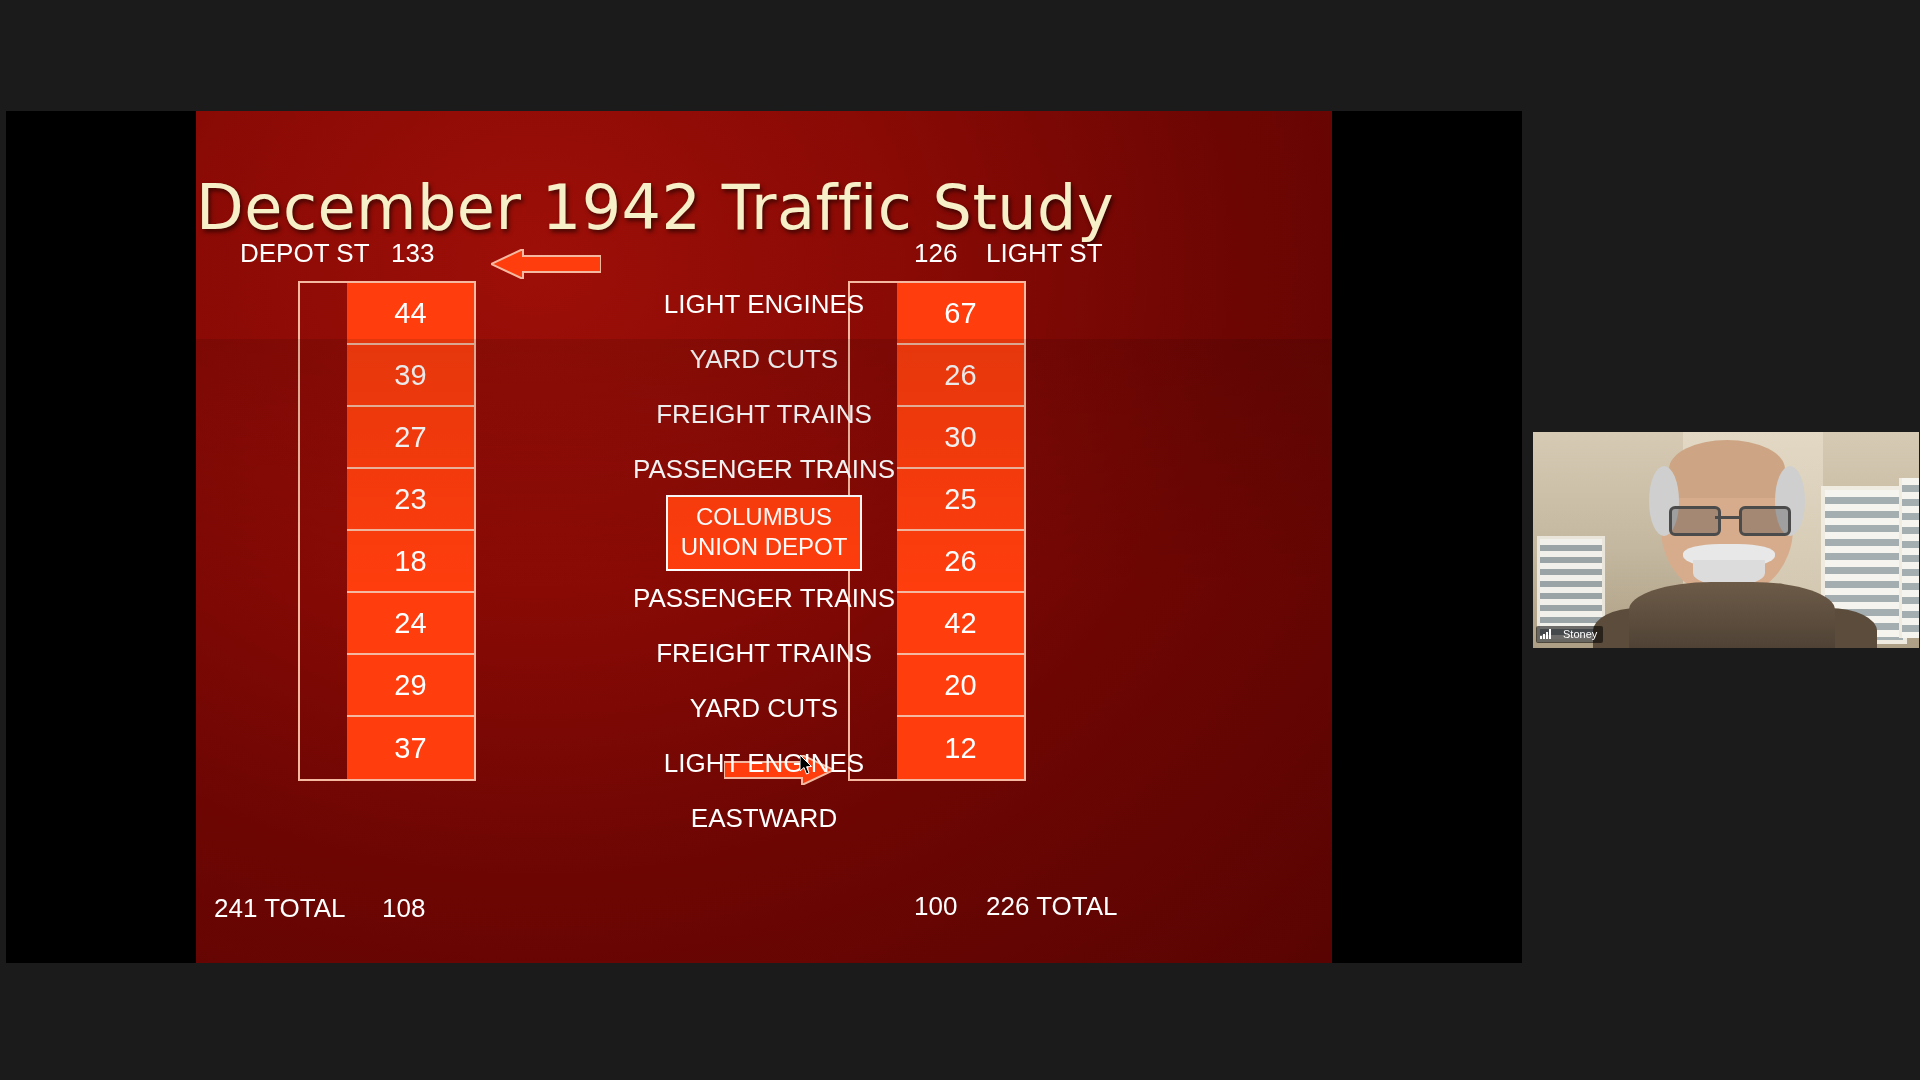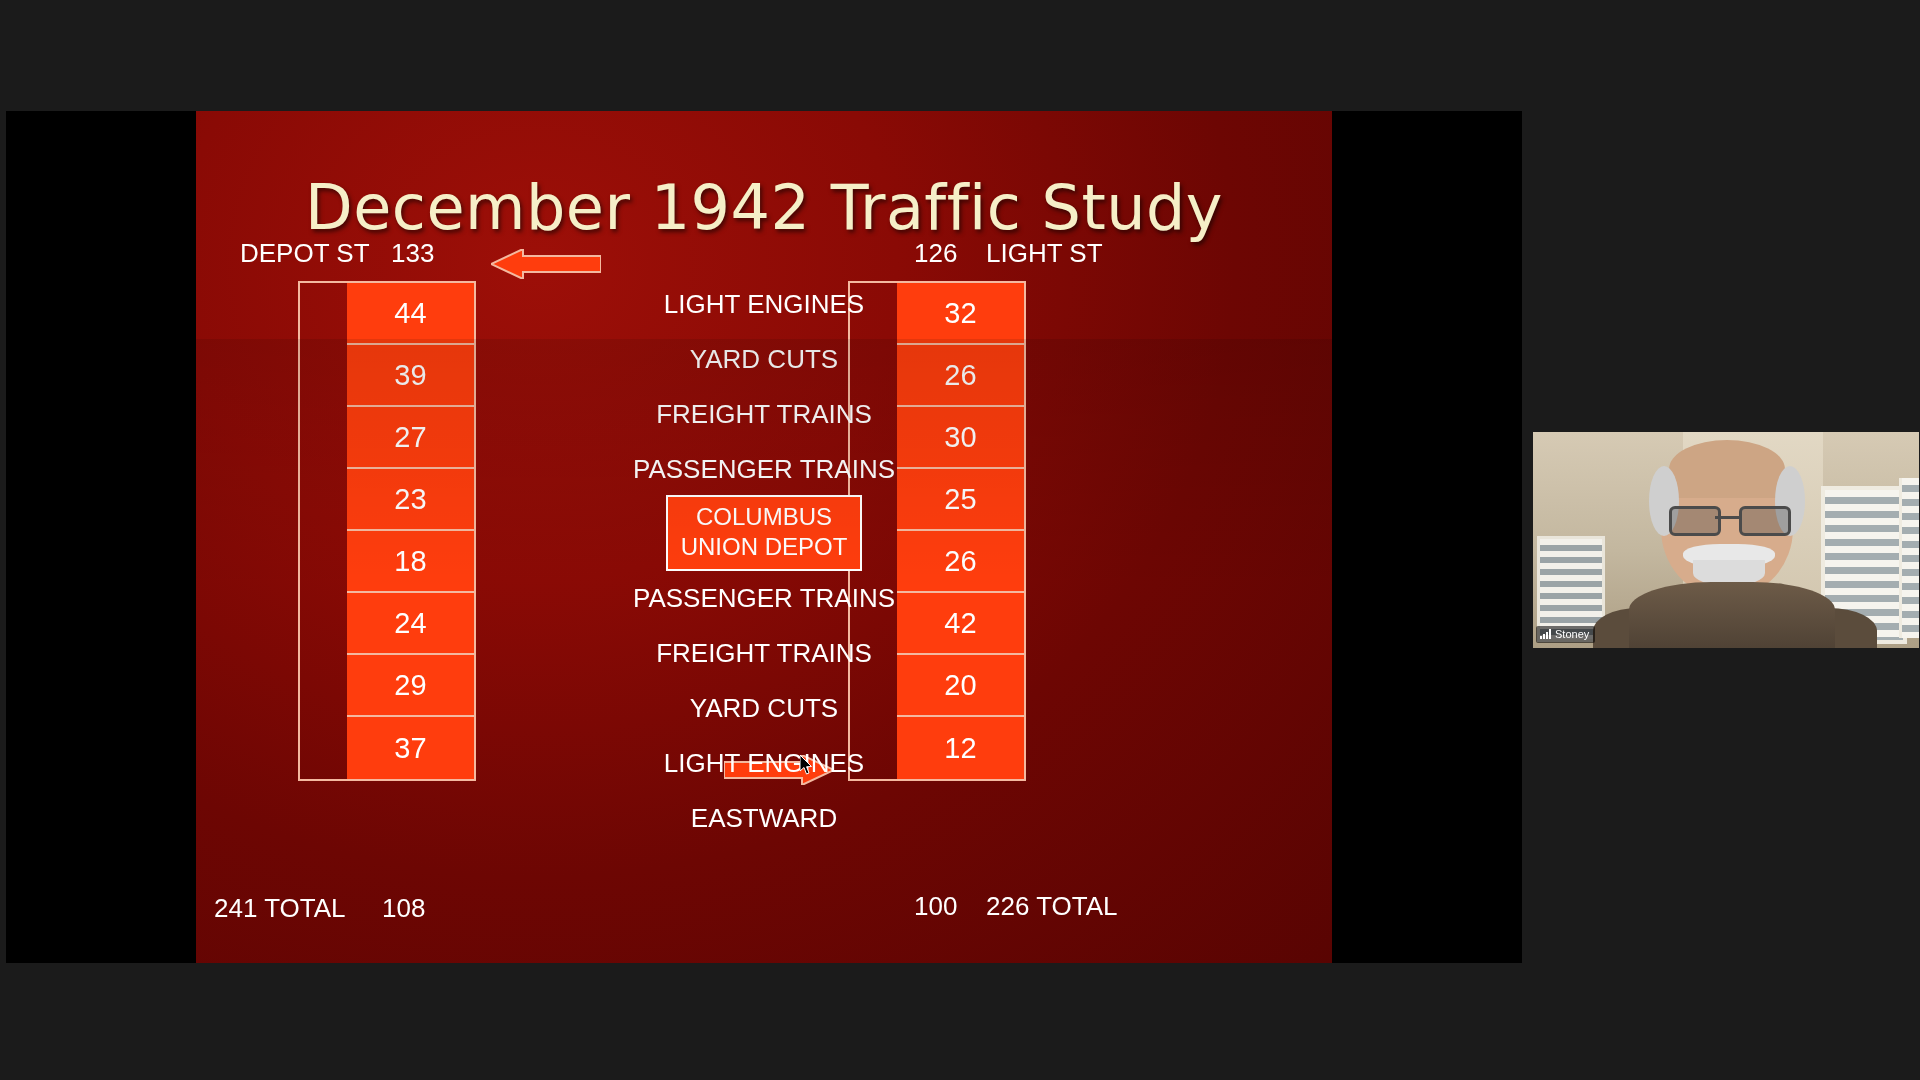--- a/index.html
+++ b/index.html
@@ -48,21 +48,21 @@
     height: 624px;
     background: linear-gradient(180deg, rgba(0,0,0,0.10) 0%, rgba(0,0,0,0.0) 40%);
     pointer-events: none;
   }
 
   .slide-title {
     position: absolute;
     left: 0;
     right: 0;
     top: 60px;
-    text-align: center;
+    text-align: left;
     color: #f6efc8;
     font-size: 62px;
     letter-spacing: 0.5px;
     font-family: "DejaVu Sans", sans-serif;
     font-weight: 400;
     text-shadow: 2px 3px 4px rgba(0,0,0,0.55);
   }
 
   .hdr {
     position: absolute;
@@ -237,21 +237,21 @@
   .shoulder-l {
     position: absolute; left: 60px; top: 176px; width: 90px; height: 46px;
     background: #5b4c3c; border-radius: 50% 50% 0 0;
   }
   .shoulder-r {
     position: absolute; left: 248px; top: 176px; width: 96px; height: 46px;
     background: #5b4c3c; border-radius: 50% 50% 0 0;
   }
   .name-badge {
     position: absolute; left: 3px; bottom: 5px;
-    display: flex; align-items: center; gap: 4px;
+    display: flex; align-items: center; gap: 12px;
     background: rgba(0,0,0,0.55);
     padding: 2px 6px 3px 4px;
     border-radius: 2px;
   }
   .name-badge .sig {
     display: inline-flex; align-items: flex-end; gap: 1px; height: 10px;
   }
   .name-badge .sig i {
     display: block; width: 2px; background: #ffffff;
   }
@@ -304,21 +304,21 @@
         <div class="cell">39</div>
         <div class="cell">27</div>
         <div class="cell">23</div>
         <div class="cell">18</div>
         <div class="cell">24</div>
         <div class="cell">29</div>
         <div class="cell">37</div>
       </div>
 
       <div class="column col-right">
-        <div class="cell">32</div>
+        <div class="cell">67</div>
         <div class="cell">26</div>
         <div class="cell">30</div>
         <div class="cell">25</div>
         <div class="cell">26</div>
         <div class="cell">42</div>
         <div class="cell">20</div>
         <div class="cell">12</div>
       </div>
 
       <div class="center-labels">

